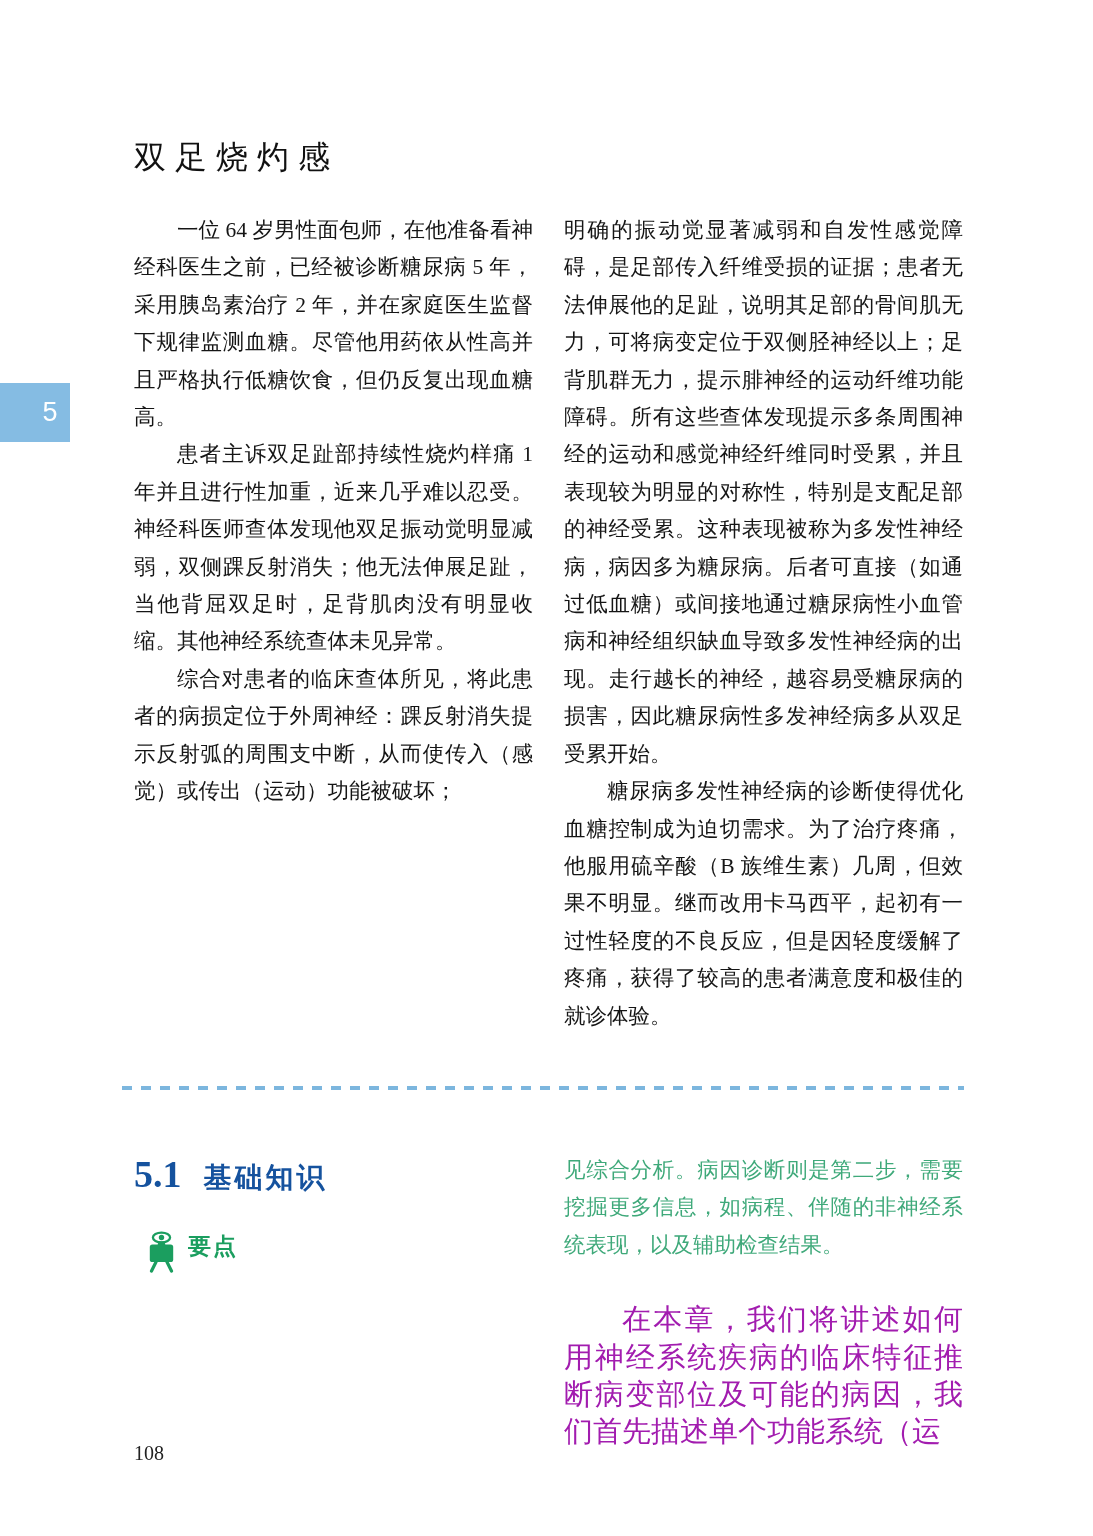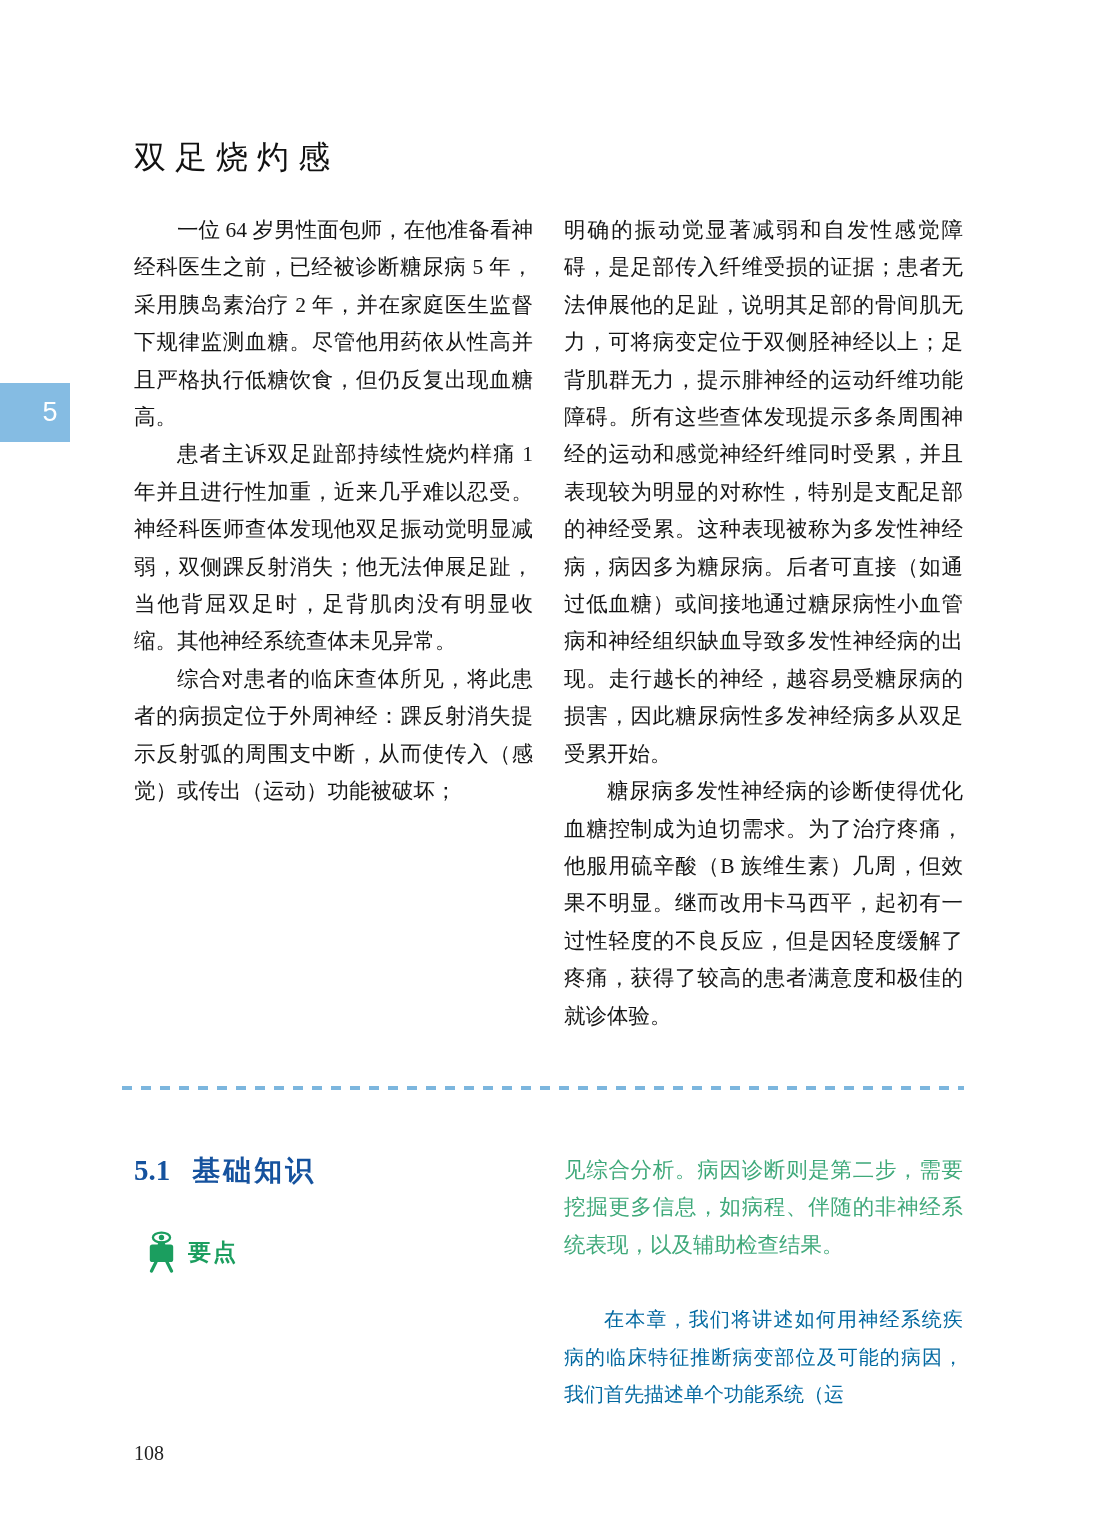--- a/index.html
+++ b/index.html
@@ -63,35 +63,35 @@
   
   .section-heading {
     position: absolute;
     left: 134px; top: 1152px;
     color: #15529e;
     white-space: nowrap;
   }
   .sec-num {
     font-family: "Liberation Serif", "DejaVu Serif", serif;
     font-weight: 700;
-    font-size: 29px;
+    font-size: 38px;
     margin-right: 22px;
   }
   .sec-title {
     font-family: "Liberation Sans", "DejaVu Sans", sans-serif;
     font-weight: 700;
     font-size: 28px;
     letter-spacing: 3px;
   }
 
   
   .keypoint-header {
     position: absolute;
     left: 146px; top: 1231px;
-    display: flex; align-items: center; gap: 11px;
+    display: flex; align-items: flex-start; gap: 11px;
   }
   .kp-icon { width: 31px; height: 42px; display: inline-block; }
   .kp-label {
     font-family: "Liberation Sans", "DejaVu Sans", sans-serif;
     font-weight: 700;
     font-size: 23px;
     color: #1b9e5f;
     letter-spacing: 2px;
   }
 
@@ -111,23 +111,23 @@
 
   
   .bottom-right {
     position: absolute;
     left: 564px; top: 1152px;
     width: 399px;
   }
   .bottom-right .body-black {
     margin-top: 37px;
     font-family: "Liberation Serif", "DejaVu Serif", serif;
-    font-size: 20px;
+    font-size: 29px;
     line-height: 37.4px;
-    color: #0369a1;
+    color: #a21caf;
     text-align: justify;
   }
 
   .page-number {
     position: absolute;
     left: 134px; top: 1442px;
     font-size: 20px;
     color: #222222;
   }
 </style>

